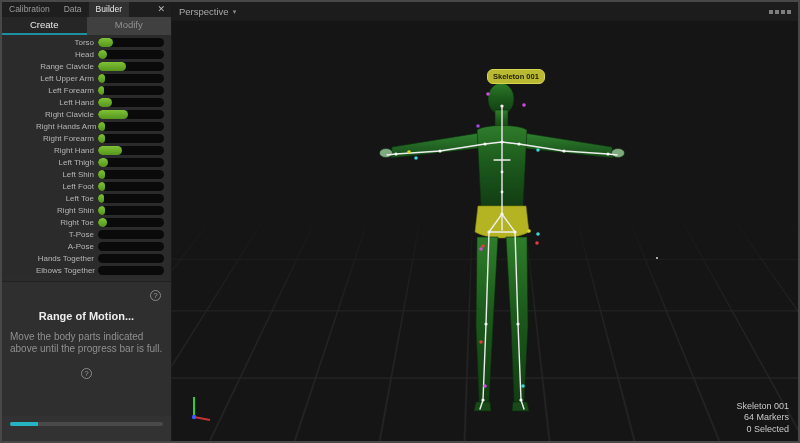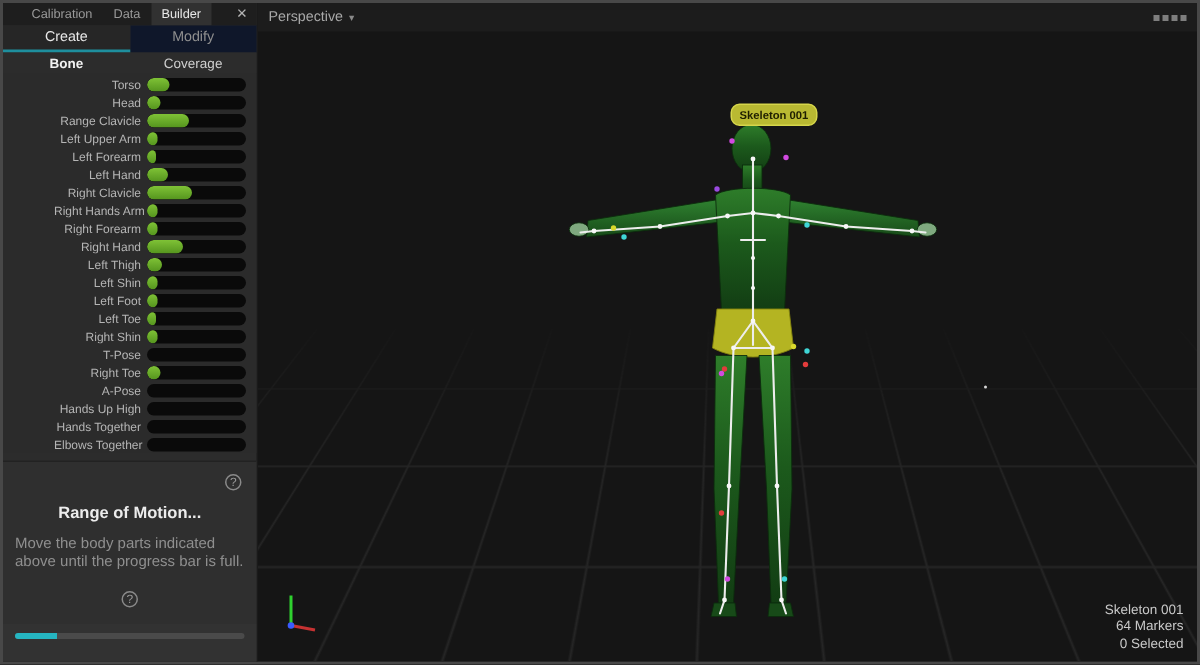--- a/index.html
+++ b/index.html
@@ -13,30 +13,30 @@
   }
 
   
   .panel {
     position: absolute; left: 0; top: 0; bottom: 0; width: 170px;
     background: #2c2c2c; display: flex; flex-direction: column;
     border-right: 1px solid #1a1a1a; z-index: 10;
   }
   .panel-tabs {
     height: 15px; background: #1e1e1e; display: flex; align-items: stretch;
-    font-size: 8.5px; color: #9a9a9a; flex: 0 0 auto; padding-left: 12px;
+    font-size: 8.5px; color: #9a9a9a; flex: 0 0 auto;
   }
   .ptab { padding: 2px 7px; line-height: 11px; cursor: default; }
   .ptab.active { background: #313131; color: #e8e8e8; }
   .panel-close { margin-left: auto; padding: 1px 6px; color: #b5b5b5; font-size: 9px; line-height: 13px; }
 
   .mode-tabs { display: flex; height: 18px; font-size: 9.5px; flex: 0 0 auto; }
   .mtab { flex: 1; text-align: center; line-height: 16px; }
   .mtab.active { background: #262626; color: #e8e8e8; border-bottom: 2px solid var(--accent-dim, #1e8f9e); }
-  .mtab.inactive { background: #0f172a; color: #8f8f8f; }
+  .mtab.inactive { background: #404040; color: #8f8f8f; }
 
   .sub-tabs { display: flex; height: 14px; font-size: 9px; flex: 0 0 auto; background: #2c2c2c; }
   .stab { flex: 1; text-align: center; line-height: 14px; color: #cfcfcf; }
   .stab.active { color: #f2f2f2; font-weight: bold; }
 
   .bone-list { flex: 0 0 auto; padding-top: 1px; background: #2b2b2b; }
   .bone-row { display: flex; align-items: center; height: 12px; padding-left: 34px; }
   .bone-label {
     width: 62px; text-align: right; font-size: 8px; color: #b5b5b5;
     padding-right: 4px; white-space: nowrap; overflow: hidden;
@@ -124,24 +124,20 @@
     <div class="ptab">Data</div>
     <div class="ptab active">Builder</div>
     <div class="panel-close">✕</div>
   </div>
 
   <div class="mode-tabs">
     <div class="mtab active">Create</div>
     <div class="mtab inactive">Modify</div>
   </div>
 
-  <div class="sub-tabs">
-    <div class="stab active">Bone</div>
-    <div class="stab">Coverage</div>
-  </div>
 
   <div class="bone-list">
     <div class="bone-row">
       <div class="bone-label">Torso</div>
       <div class="bone-bar">
         <div class="bone-fill" style="width: 22%;"></div>
       </div>
     </div>
 
     <div class="bone-row">
@@ -238,46 +234,40 @@
 
     <div class="bone-row">
       <div class="bone-label">Right Shin</div>
       <div class="bone-bar">
         <div class="bone-fill" style="width: 10%;"></div>
       </div>
     </div>
 
 
     <div class="bone-row">
+      <div class="bone-label">Right Toe</div>
+      <div class="bone-bar">
+        <div class="bone-fill" style="width: 14%;"></div>
+      </div>
+    </div>
+
+    <div class="bone-row">
       <div class="bone-label">T-Pose</div>
       <div class="bone-bar">
         <div class="bone-fill" style="width: 0%;"></div>
       </div>
     </div>
 
     <div class="bone-row">
-      <div class="bone-label">Right Toe</div>
-      <div class="bone-bar">
-        <div class="bone-fill" style="width: 14%;"></div>
-      </div>
-    </div>
-
-    <div class="bone-row">
       <div class="bone-label">A-Pose</div>
       <div class="bone-bar">
         <div class="bone-fill" style="width: 0%;"></div>
       </div>
     </div>
 
-    <div class="bone-row">
-      <div class="bone-label">Hands Up High</div>
-      <div class="bone-bar">
-        <div class="bone-fill" style="width: 0%;"></div>
-      </div>
-    </div>
 
     <div class="bone-row">
       <div class="bone-label">Hands Together</div>
       <div class="bone-bar">
         <div class="bone-fill" style="width: 0%;"></div>
       </div>
     </div>
 
     <div class="bone-row">
       <div class="bone-label">Elbows Together</div>

